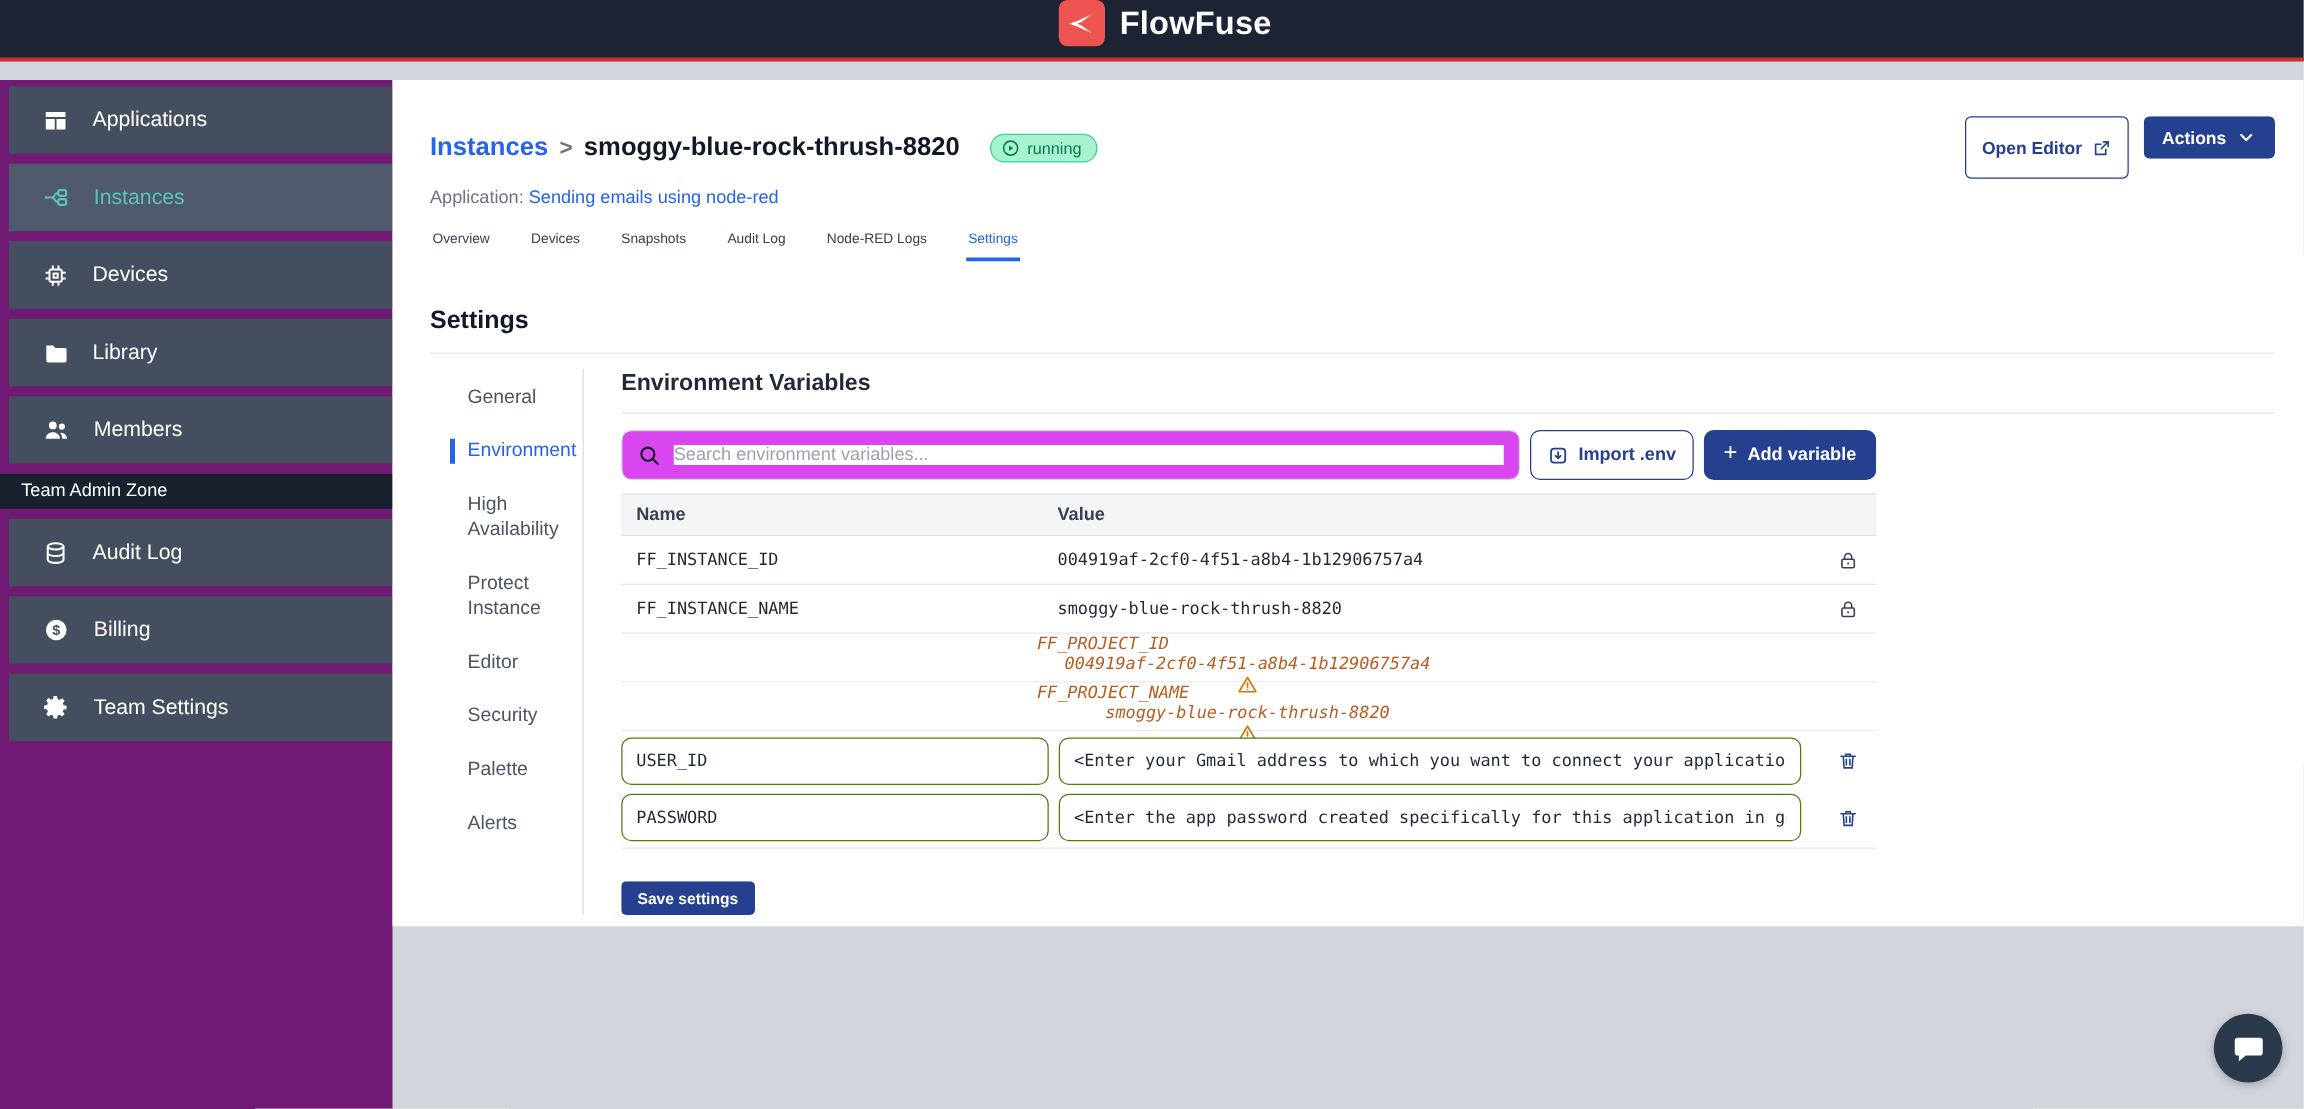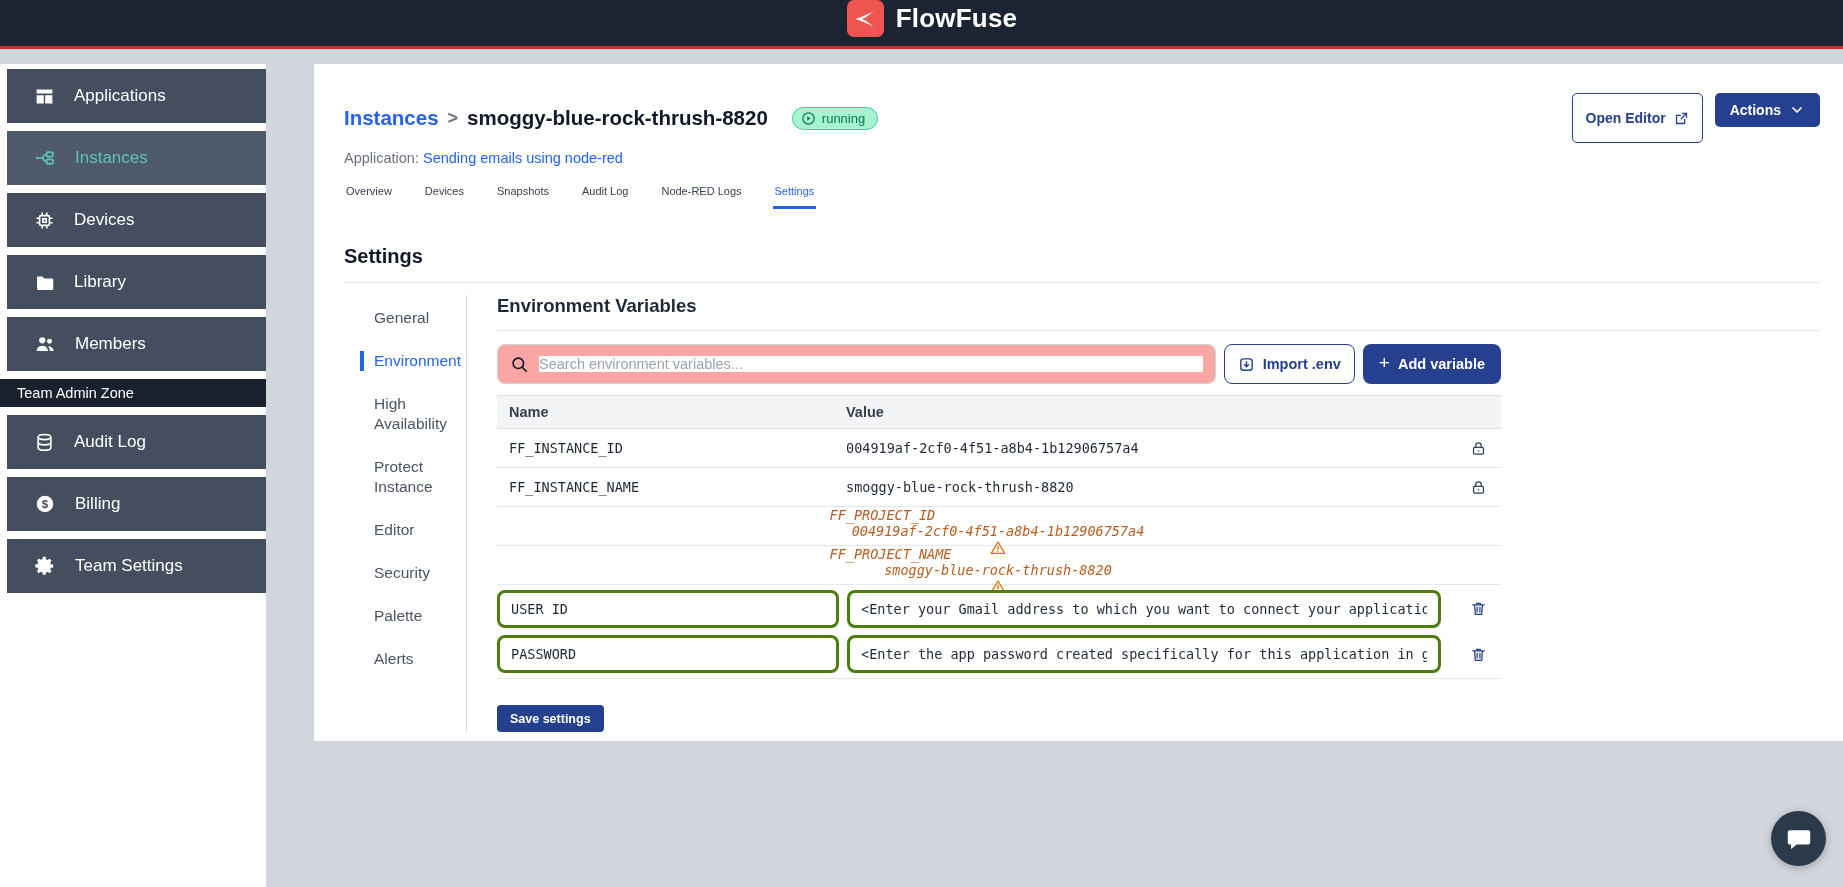--- a/index.html
+++ b/index.html
@@ -29,21 +29,21 @@
      background-size:11px 11px; background-position:2px 2px;}
   .team-txt{line-height:1.2;}
   .team-label{color:#9aa3b0; font-size:11px; letter-spacing:.4px;}
   .team-name{color:#fff; font-size:16px;}
   .team-chev{margin-left:auto; color:#fff;}
   .user-sel{display:flex; align-items:center; gap:14px; padding:0 22px; border-left:1px solid #39404f; cursor:pointer;}
   .user-avatar{width:36px; height:36px; border-radius:50%; background:#a8a554; color:#fff; font-size:15px; display:flex; align-items:center; justify-content:center;}
   .chev{color:#fff;}
 
   
-  .sidebar{position:absolute; top:64px; left:0; bottom:0; width:266px; background:#ffffff; padding:5px 0 0 7px;}
+  .sidebar{position:absolute; top:64px; left:0; bottom:0; width:314px; background:#701a75; padding:5px 0 0 7px;}
   .side-item{height:54px; background:#454e5e; margin-bottom:8px; display:flex; align-items:center; padding-left:27px; gap:19px; cursor:pointer; color:#fff;}
   .side-item.active{background:#4f5a6c; color:#5bc4b5;}
   .side-label{font-size:17px;}
   .side-zone{height:28px; background:#19202e; margin:0 0 8px -7px; color:#fff; font-size:14.5px; display:flex; align-items:center; padding-left:17px;}
 
   
   .main{position:absolute; left:314px; top:64px; right:0; height:677px; background:#fff; padding:29px 23px 0 30px;}
   .bc-row{display:flex; align-items:center;}
   .bc-link{color:#2563eb; font-size:20.5px; font-weight:700; text-decoration:none; cursor:pointer;}
   .bc-sep{color:#6b7280; font-size:18px; font-weight:700; margin:0 9px;}
@@ -62,37 +62,37 @@
   .settings-title{margin-top:36px; font-size:20px; font-weight:700; color:#111827;}
   .settings-div{margin-top:14px; border-bottom:1px solid #e5e7eb;}
   .settings-body{display:flex; margin-top:12px; padding-left:16px;}
   .subnav{width:107px; border-right:1px solid #d7dbe0; padding-top:13px; min-height:420px;}
   .snav-item{font-size:15.5px; color:#4b5563; line-height:20px; margin-bottom:23px; cursor:pointer; padding-left:14px;}
   .snav-item.active{color:#2563eb; border-left:4px solid #2563eb; padding-left:10px;}
   .env-panel{flex:1; margin-left:30px;}
   .env-title{font-size:18.5px; font-weight:700; color:#1f2937; padding-bottom:13px; border-bottom:1px solid #e5e7eb;}
 
   .toolbar{display:flex; margin-top:13px; width:1004px;}
-  .search-box{flex:1; height:40px; border:1px solid #d1d5db; border-radius:8px; display:flex; align-items:center; padding:0 12px; gap:10px; background:#fca5a5;}
+  .search-box{flex:1; height:40px; border:1px solid #d1d5db; border-radius:8px; display:flex; align-items:center; padding:0 12px; gap:10px; background:#d946ef;}
   .search-box input{border:none; outline:none; flex:1; font-size:14.5px; color:#1f2937; font-family:"Liberation Sans",sans-serif;}
   .search-box input::placeholder{color:#9ca3af;}
   .btn-import{height:40px; margin-left:8px; padding:0 13px; border-radius:8px; font-size:14.5px;}
   .btn-add{height:40px; margin-left:8px; padding:0 15px; border-radius:8px; font-size:14.5px;}
   .plus{font-size:19px; font-weight:400; margin-top:-2px;}
 
   .env-table{width:1004px; margin-top:11px; font-family:"DejaVu Sans Mono", monospace;}
   .t-head{height:34px; background:#f2f4f6; border-top:1px solid #dcdfe4; border-bottom:1px solid #dcdfe4; display:flex; align-items:center; padding:0 14px 0 12px; font-family:"Liberation Sans",sans-serif; font-size:14.5px; font-weight:700; color:#374151;}
   .col-name{width:337px;}
   .col-value{flex:1;}
   .t-row{height:39px; display:flex; align-items:center; padding:0 14px 0 12px; border-bottom:1px solid #e6e8eb; font-size:13.5px; color:#1f2937; background:#fff;}
   .t-row .c-icon{width:18px; display:flex; justify-content:flex-end;}
   .t-row.deprecated{color:#b95c20; font-style:italic;flex-direction:column;}
   .t-row.editable{height:47px; padding:0 14px 0 0; border-bottom:none;}
   .t-row.editable:last-child{border-bottom:1px solid #e6e8eb; padding-bottom:2px;}
-  .cell-input{height:38px; border:3px solid #4d7c0f; border-radius:8px; font-family:"DejaVu Sans Mono",monospace; font-size:13.5px; color:#1f2937; padding:0 11px; outline:none; background:#fff;}
+  .cell-input{height:38px; border:1px solid #4d7c0f; border-radius:8px; font-family:"DejaVu Sans Mono",monospace; font-size:13.5px; color:#1f2937; padding:0 11px; outline:none; background:#fff;}
   .inp-name{width:342px;}
   .inp-value{width:594px; margin-left:8px;}
   .row-del{margin-left:auto; cursor:pointer;}
 
   .btn-save{margin-top:26px; height:27px; padding:0 12px; border-radius:4px; font-size:12.5px;}
 
   
   .chat-fab{position:absolute; right:17px; bottom:21px; width:55px; height:55px; border-radius:50%; background:#2b3a4a; display:flex; align-items:center; justify-content:center; cursor:pointer; box-shadow:0 2px 8px rgba(0,0,0,.25);}
 </style>
 </head>

